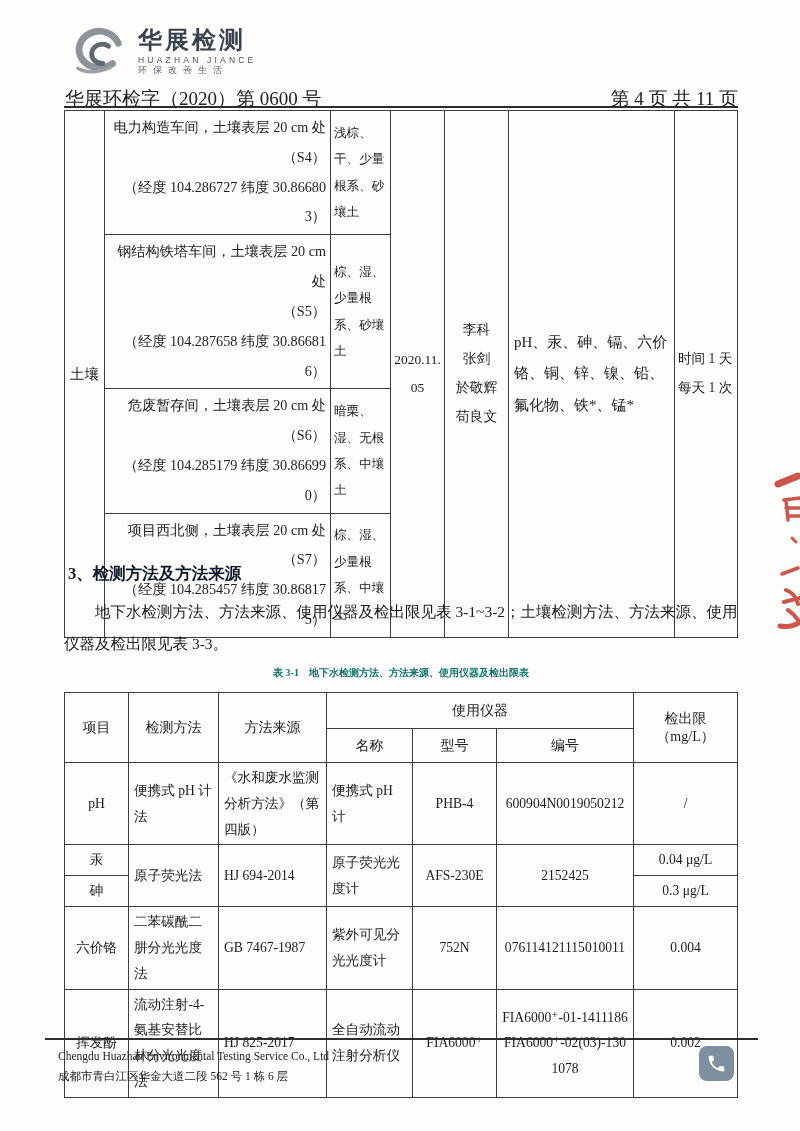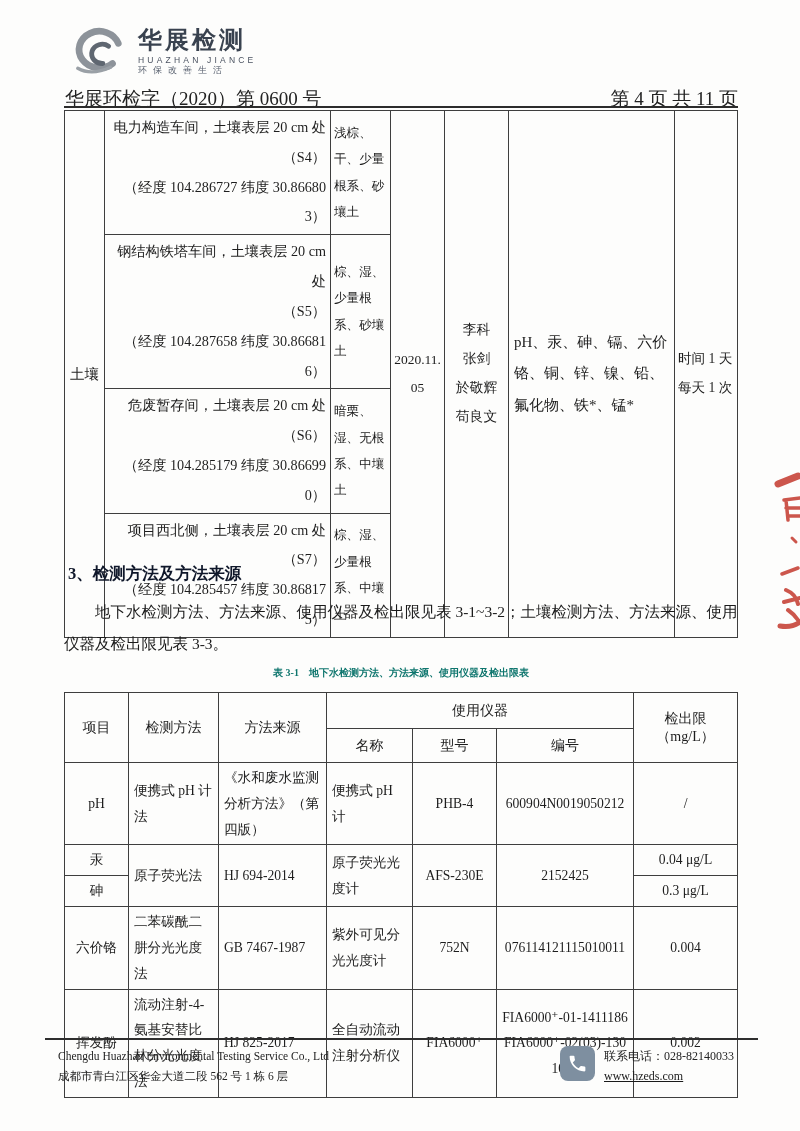--- a/index.html
+++ b/index.html
@@ -228,18 +228,14 @@
   <div class="footer-left">
     <div>Chengdu Huazhan Environmental Testing Service Co., Ltd</div>
     <div>成都市青白江区华金大道二段 562 号 1 栋 6 层</div>
   </div>
   <div class="footer-right">
     <span class="phone-badge">
       <svg width="21" height="21" viewBox="0 0 24 24">
         <path fill="#ffffff" d="M6.62 10.79c1.44 2.83 3.76 5.14 6.59 6.59l2.2-2.2c.27-.27.67-.36 1.02-.24 1.12.37 2.33.57 3.57.57.55 0 1 .45 1 1V20c0 .55-.45 1-1 1-9.39 0-17-7.61-17-17 0-.55.45-1 1-1h3.5c.55 0 1 .45 1 1 0 1.25.2 2.45.57 3.57.11.35.03.74-.25 1.02l-2.2 2.2z"></path>
       </svg>
     </span>
-    <span class="footer-contact">
-      <div>联系电话：028-82140033</div>
-      <div><a href="#">www.hzeds.com</a></div>
-    </span>
   </div>
 </div>
 
 </body></html>

